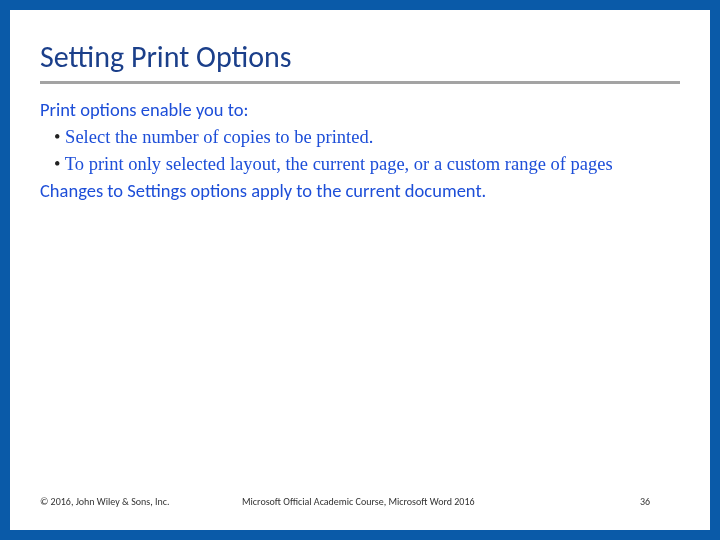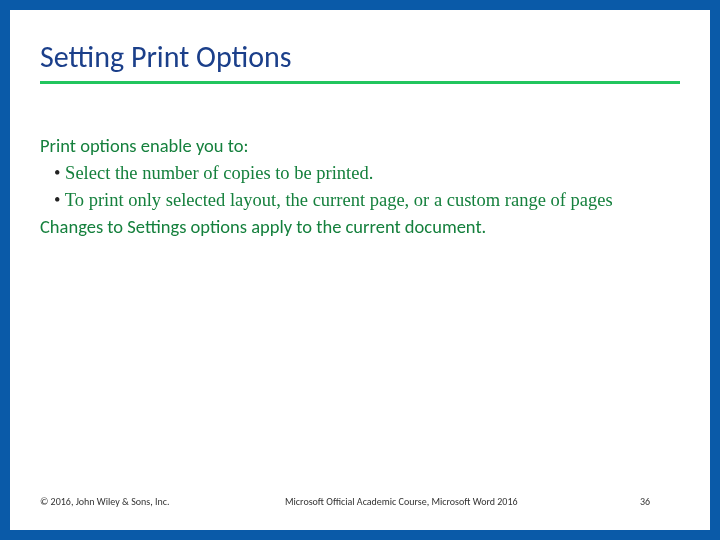--- a/index.html
+++ b/index.html
@@ -19,29 +19,28 @@
     background: #ffffff;
     padding: 28px 30px 22px 30px;
     display: flex;
     flex-direction: column;
   }
   .title {
     color: #1b3f8a;
     font-size: 30px;
     font-weight: 400;
     padding-bottom: 6px;
-    border-bottom: 3px solid #22c55e;
+    border-bottom: 3px solid #a3a3a3;
     margin-bottom: 14px;
   }
   .body {
     flex: 1;
-    color: #15803d;
+    color: #1d4ed8;
     font-size: 18.5px;
     line-height: 1.35;
-    margin-top: 36px;
   }
   .body p { margin: 0 0 2px 0; }
   ul.bullets {
     list-style: none;
     margin: 0 0 2px 0;
   }
   ul.bullets li {
     padding-left: 28px;
     text-indent: -14px;
     margin: 0 0 2px 0;
@@ -50,21 +49,20 @@
   ul.bullets li::before {
     content: "• ";
     color: #222;
   }
   .footer {
     display: flex;
     align-items: flex-end;
     font-size: 10px;
     color: #333;
     margin-top: 10px;
-    gap: 43px;
   }
   .copyright { width: 170px; }
   .course { flex: 1; margin-left: 32px; }
   .pagenum { text-align: left; width: 40px; }
 </style>
 </head>
 <body>
 
 <div class="slide-inner">
   <h1 class="title">Setting Print Options</h1>

